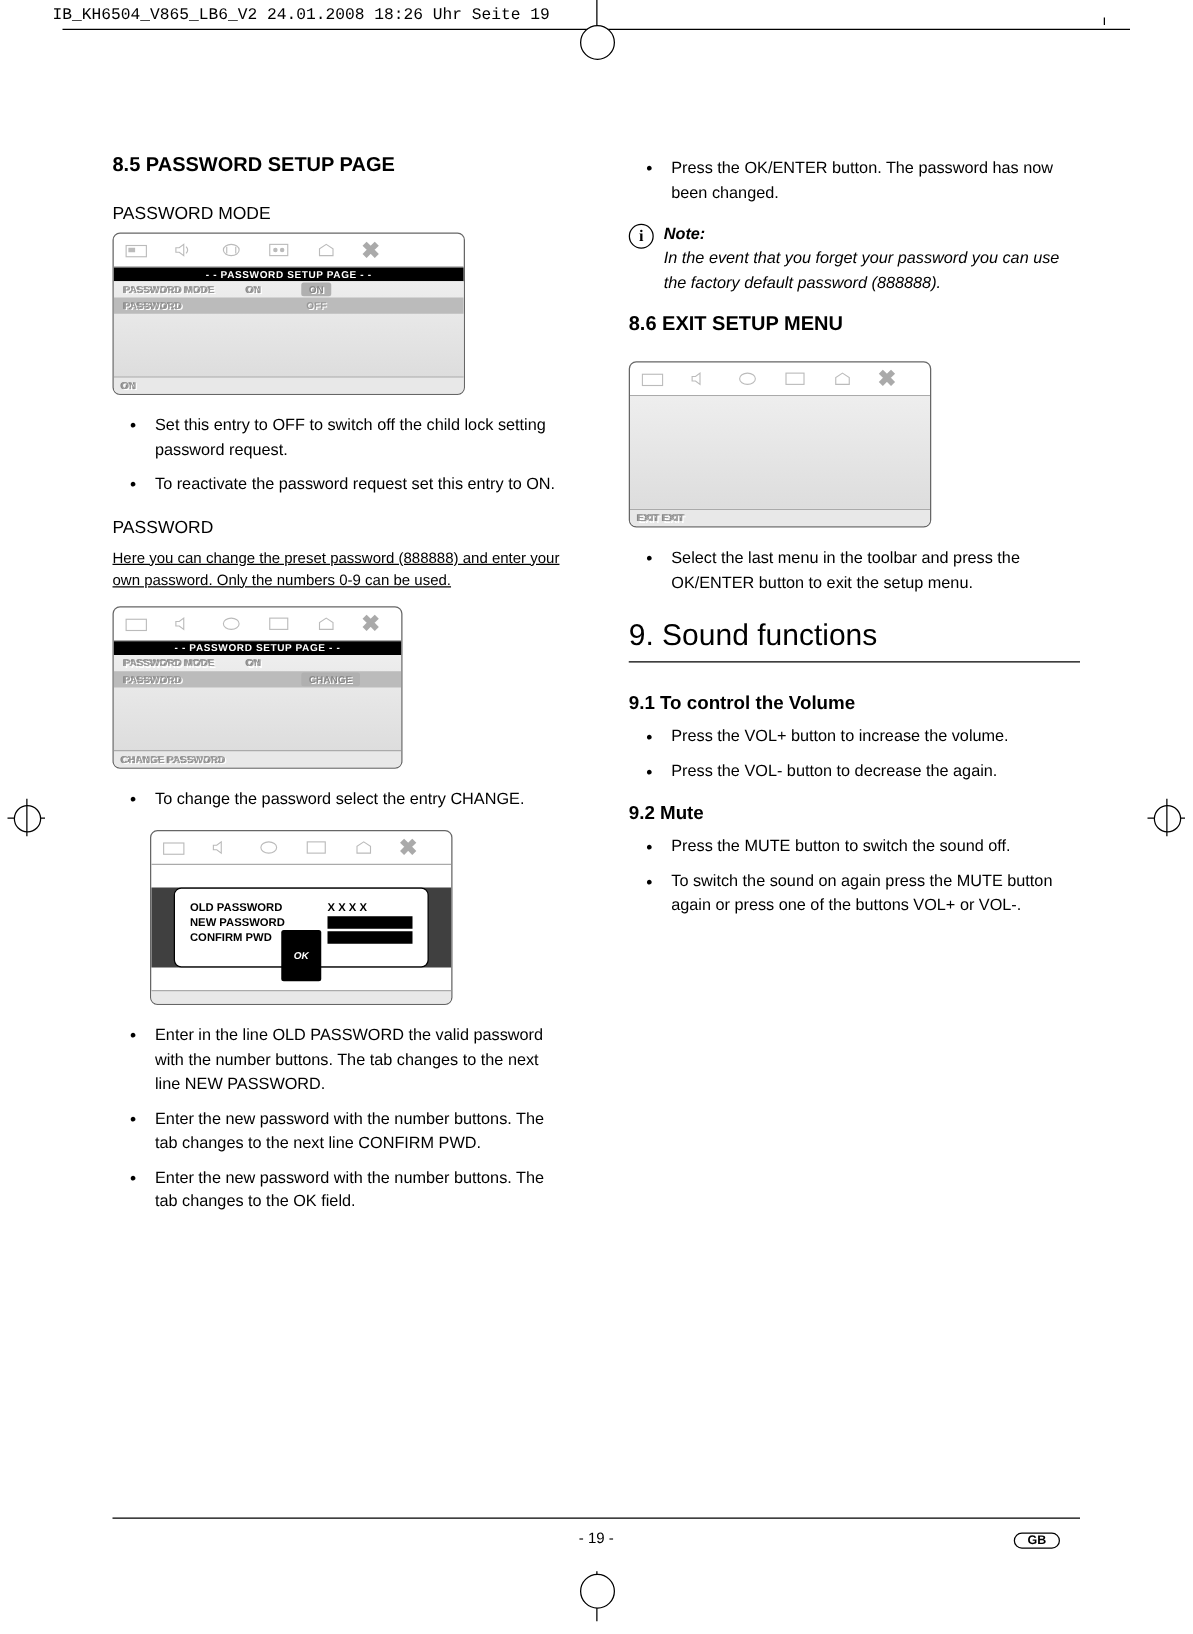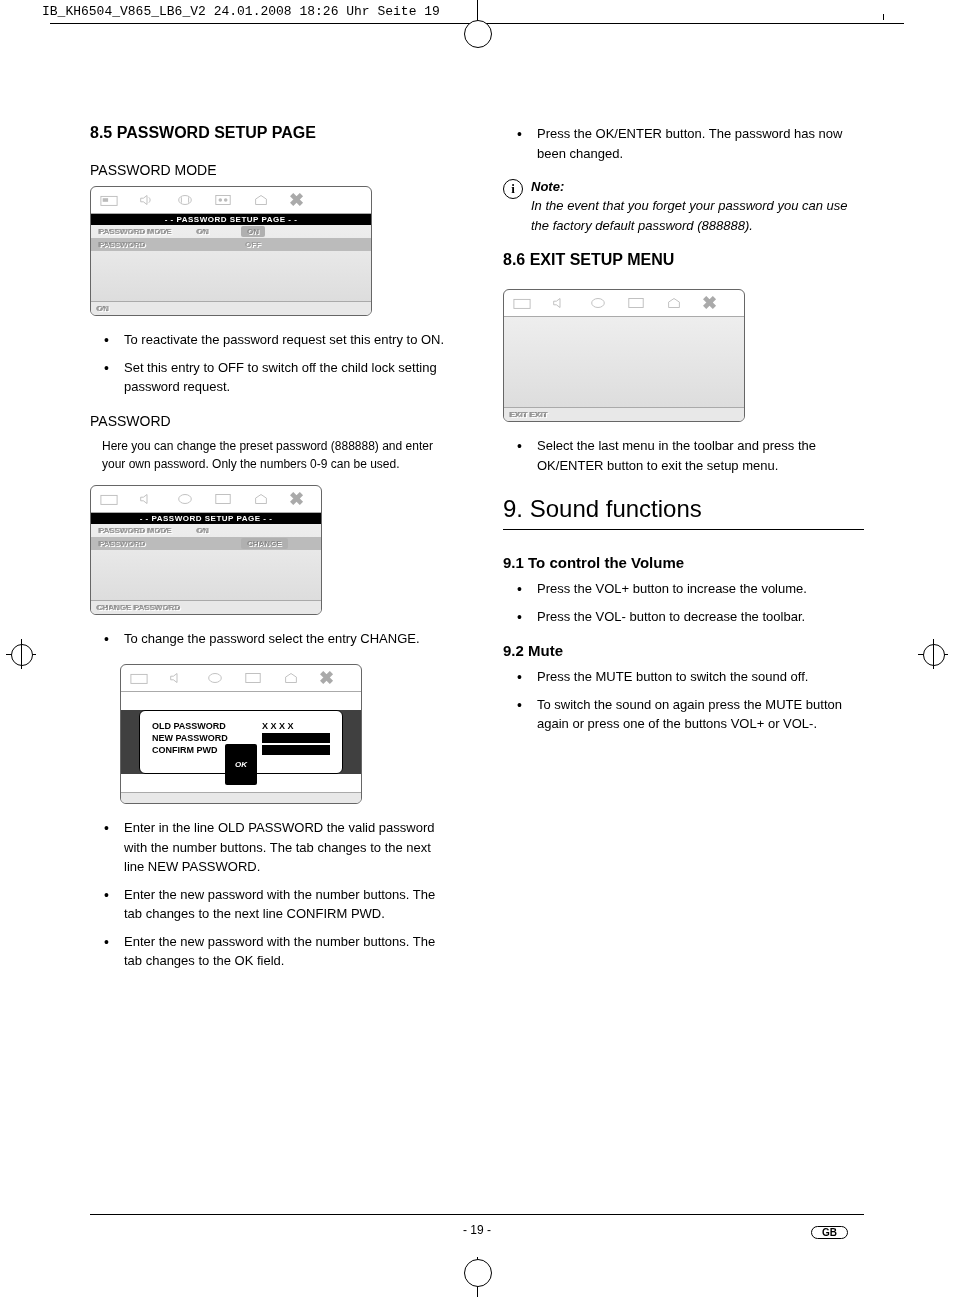--- a/index.html
+++ b/index.html
@@ -91,21 +91,21 @@
   }
   .content {
     position: relative;
     margin: 100px 90px 0 90px;
     display: flex;
     gap: 52px;
   }
   .col { flex: 1; }
   h2.sec { font-size: 16px; font-weight: bold; margin: 0 0 20px 0; }
   h3.subsec { font-size: 14px; font-weight: normal; margin: 0 0 8px 0; }
-  p { margin: 0 0 12px 12px; line-height: 1.5; }
+  p { margin: 0 0 12px 0; line-height: 1.5; text-decoration: underline; }
   ul.bullets { list-style: none; padding: 0; margin: 8px 0 16px 0; }
   ul.bullets > li {
     position: relative;
     padding-left: 34px;
     margin-bottom: 8px;
     line-height: 1.5;
   }
   ul.bullets > li::before {
     content: "•";
     position: absolute;
@@ -275,22 +275,22 @@
             <span class="osd-cell label">PASSWORD</span>
             <span class="osd-cell val"></span>
             <span class="osd-cell" style="color:#999;text-shadow:1px 1px 0 #fff;">OFF</span>
           </div>
           <div style="height:50px;"></div>
         </div>
         <div class="osd-status">ON</div>
       </div>
 
       <ul class="bullets">
+        <li>Set this entry to OFF to switch off the child lock setting password request.</li>
         <li>To reactivate the password request set this entry to ON.</li>
-        <li>Set this entry to OFF to switch off the child lock setting password request.</li>
       </ul>
 
       <h3 class="subsec">PASSWORD</h3>
       <p class="sml">Here you can change the preset password (888888) and enter your own password. Only the numbers 0-9 can be used.</p>
 
       <div class="osd" style="width:230px;">
         <div class="osd-toolbar">
           <span class="tb-icon">
               <svg viewBox="0 0 20 14">
                 <rect x="1" y="3" width="18" height="10" fill="none" stroke="#bbb"></rect>
@@ -445,21 +445,21 @@
       <ul class="bullets">
         <li>Select the last menu in the toolbar and press the OK/ENTER button to exit the setup menu.</li>
       </ul>
 
       <h1 class="big">9. Sound functions</h1>
       <div class="hr-thin"></div>
 
       <h2 class="sec" style="font-size:15px; margin-bottom:6px;">9.1 To control the Volume</h2>
       <ul class="bullets">
         <li>Press the VOL+ button to increase the volume.</li>
-        <li>Press the VOL-  button to decrease the toolbar.</li>
+        <li>Press the VOL-  button to decrease the again.</li>
       </ul>
 
       <h2 class="sec" style="font-size:15px; margin-bottom:6px;">9.2 Mute</h2>
       <ul class="bullets">
         <li>Press the MUTE button to switch the sound off.</li>
         <li>To switch the sound on again press the MUTE button again or press one of the buttons VOL+ or VOL-.</li>
       </ul>
     </div>
   </div>
 

